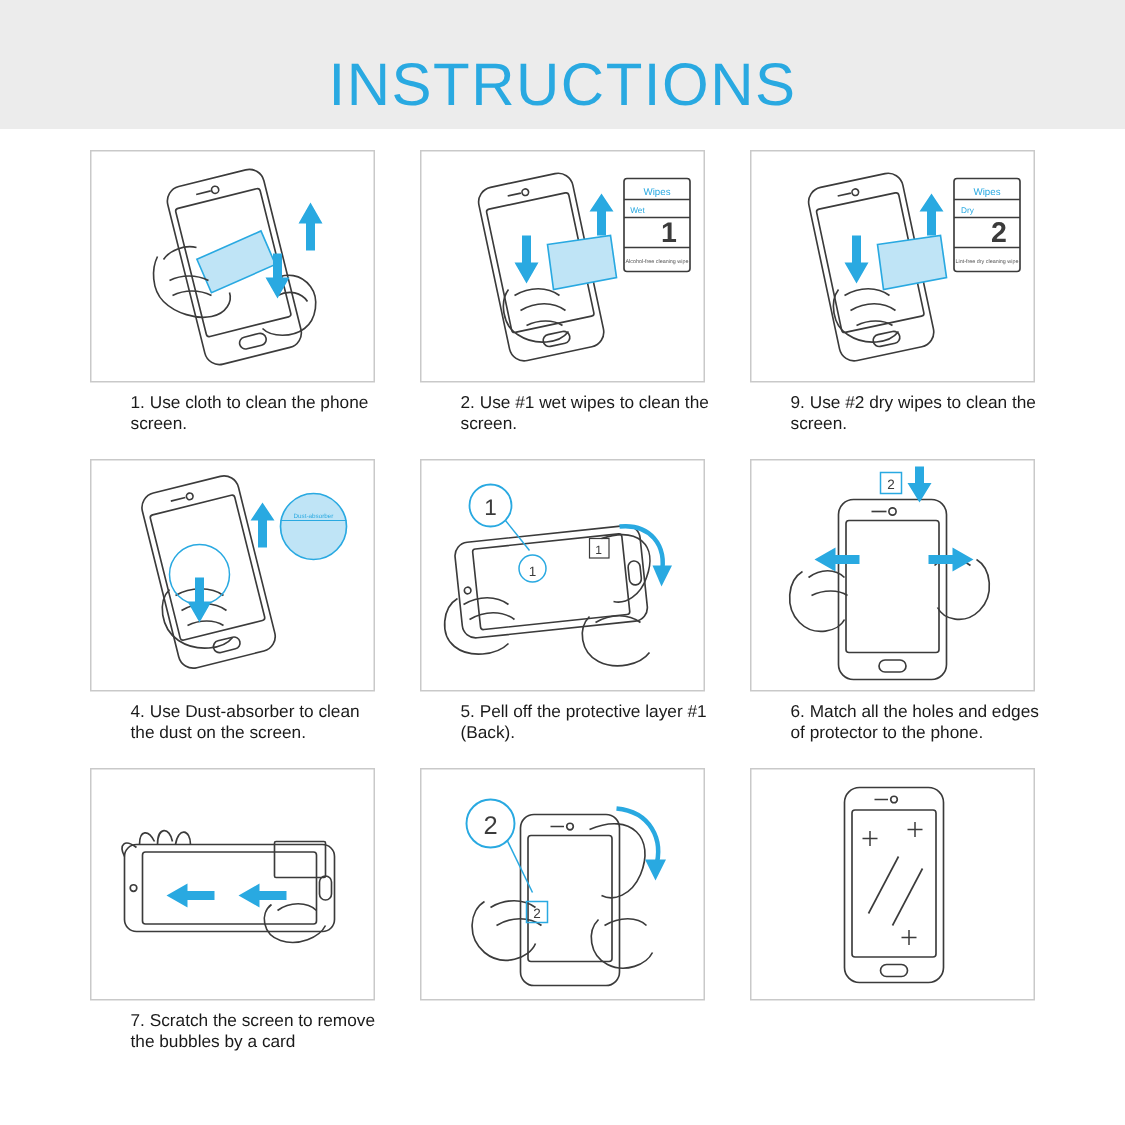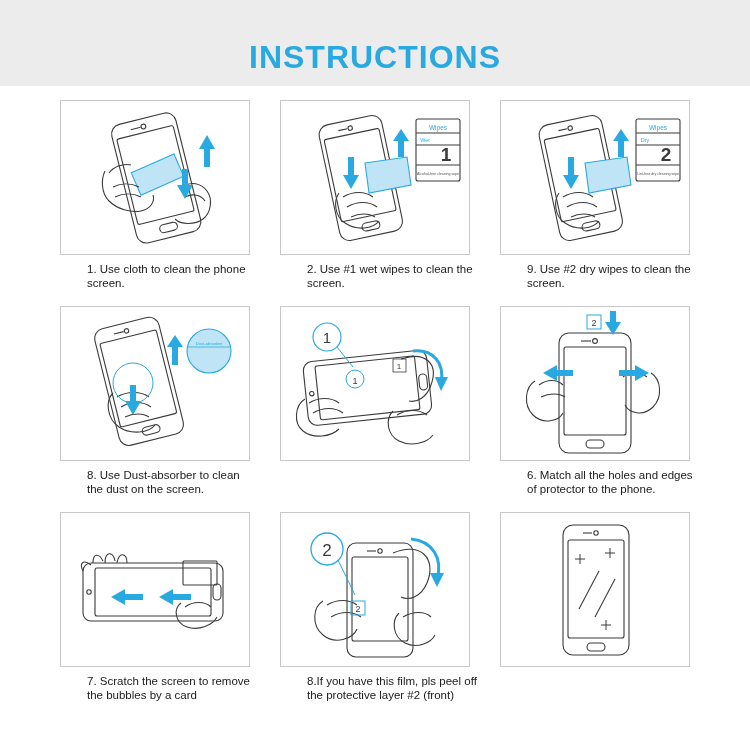--- a/index.html
+++ b/index.html
@@ -20,22 +20,22 @@
     position: absolute;
     left: 0; top: 0;
     width: 750px; height: 86px;
     background: #ececec;
     display: flex;
     align-items: center;
     justify-content: center;
   }
   .header-title {
     color: #29a9e1;
-    font-size: 32px;
-    font-weight: bold;
+    font-size: 40px;
+    font-weight: normal;
     letter-spacing: 1px;
     font-family: "Liberation Sans", sans-serif;
     margin-top: 28px;
   }
 
   
   .grid {
     position: absolute;
     left: 45px; top: 100px;
     width: 660px; height: 620px;
@@ -205,21 +205,21 @@
           </g>
           <text x="148" y="38" font-size="4.2" fill="#29a9e1" text-anchor="middle" font-family="Liberation Sans, sans-serif">Dust-absorber</text>
 
           <circle cx="72" cy="76" r="20" fill="none" stroke="#29a9e1" stroke-width="1"></circle>
           <g fill="#29a9e1">
             <path d="M106 40 L114 28 L122 40 L117 40 L117 58 L111 58 L111 40 Z"></path>
             <path d="M64 94 L72 108 L80 94 L75 94 L75 78 L69 78 L69 94 Z"></path>
           </g>
         </svg>
       </div>
-      <div class="caption">8. Use Dust-absorber to clean the dust on the screen.</div>
+      <div class="caption">4. Use Dust-absorber to clean the dust on the screen.</div>
     </div>
 
     <div class="cell">
       <div class="art">
         <svg width="188" height="153" viewBox="0 0 188 153">
           <g fill="none" stroke="#3b3b3b" stroke-width="1.1">
 
             <g transform="rotate(-6 94 76)">
               <rect x="24" y="48" width="124" height="64" rx="9"></rect>
               <rect x="36" y="53" width="100" height="54" rx="2"></rect>
@@ -241,20 +241,21 @@
           <line x1="56" y1="40" x2="72" y2="60" stroke="#29a9e1" stroke-width="1"></line>
           <circle cx="74" cy="72" r="9" fill="none" stroke="#29a9e1" stroke-width="1"></circle>
           <text x="74" y="77" font-size="9" fill="#3b3b3b" text-anchor="middle" font-family="Liberation Sans, sans-serif">1</text>
           <rect x="112" y="52" width="13" height="13" fill="none" stroke="#3b3b3b" stroke-width="0.8"></rect>
           <text x="118" y="62" font-size="8" fill="#3b3b3b" text-anchor="middle" font-family="Liberation Sans, sans-serif">1</text>
 
           <path d="M132 44 C152 42 164 56 160 76" fill="none" stroke="#29a9e1" stroke-width="3"></path>
           <path d="M160 84 L154 70 L167 70 Z" fill="#29a9e1"></path>
         </svg>
       </div>
+      <div class="caption">5. Pell off the protective layer #1 (Back).</div>
     </div>
 
     <div class="cell">
       <div class="art">
         <svg width="188" height="153" viewBox="0 0 188 153">
           <g fill="none" stroke="#3b3b3b" stroke-width="1.1">
             <rect x="58" y="26" width="72" height="120" rx="10"></rect>
             <rect x="63" y="40" width="62" height="88" rx="2"></rect>
             <circle cx="94" cy="34" r="2.4"></circle>
             <line x1="80" y1="34" x2="90" y2="34"></line>
@@ -329,21 +330,20 @@
           <circle cx="46" cy="36" r="16" fill="none" stroke="#29a9e1" stroke-width="1.3"></circle>
           <text x="46" y="43" font-size="17" fill="#3b3b3b" text-anchor="middle" font-family="Liberation Sans, sans-serif">2</text>
           <line x1="57" y1="47" x2="74" y2="82" stroke="#29a9e1" stroke-width="1"></line>
           <rect x="70" y="88" width="14" height="14" fill="none" stroke="#29a9e1" stroke-width="1"></rect>
           <text x="77" y="99" font-size="9" fill="#3b3b3b" text-anchor="middle" font-family="Liberation Sans, sans-serif">2</text>
 
           <path d="M130 26 C152 28 162 46 156 66" fill="none" stroke="#29a9e1" stroke-width="3"></path>
           <path d="M156 74 L149 60 L163 60 Z" fill="#29a9e1"></path>
         </svg>
       </div>
-      <div class="caption">8.If you have this film, pls peel off the protective layer #2 (front)</div>
     </div>
 
     <div class="cell">
       <div class="art">
         <svg width="188" height="153" viewBox="0 0 188 153">
           <g fill="none" stroke="#3b3b3b" stroke-width="1.1">
             <rect x="62" y="12" width="66" height="130" rx="10"></rect>
             <rect x="67" y="27" width="56" height="98" rx="2"></rect>
             <circle cx="95" cy="20" r="2.2"></circle>
             <line x1="82" y1="20" x2="91" y2="20"></line>

